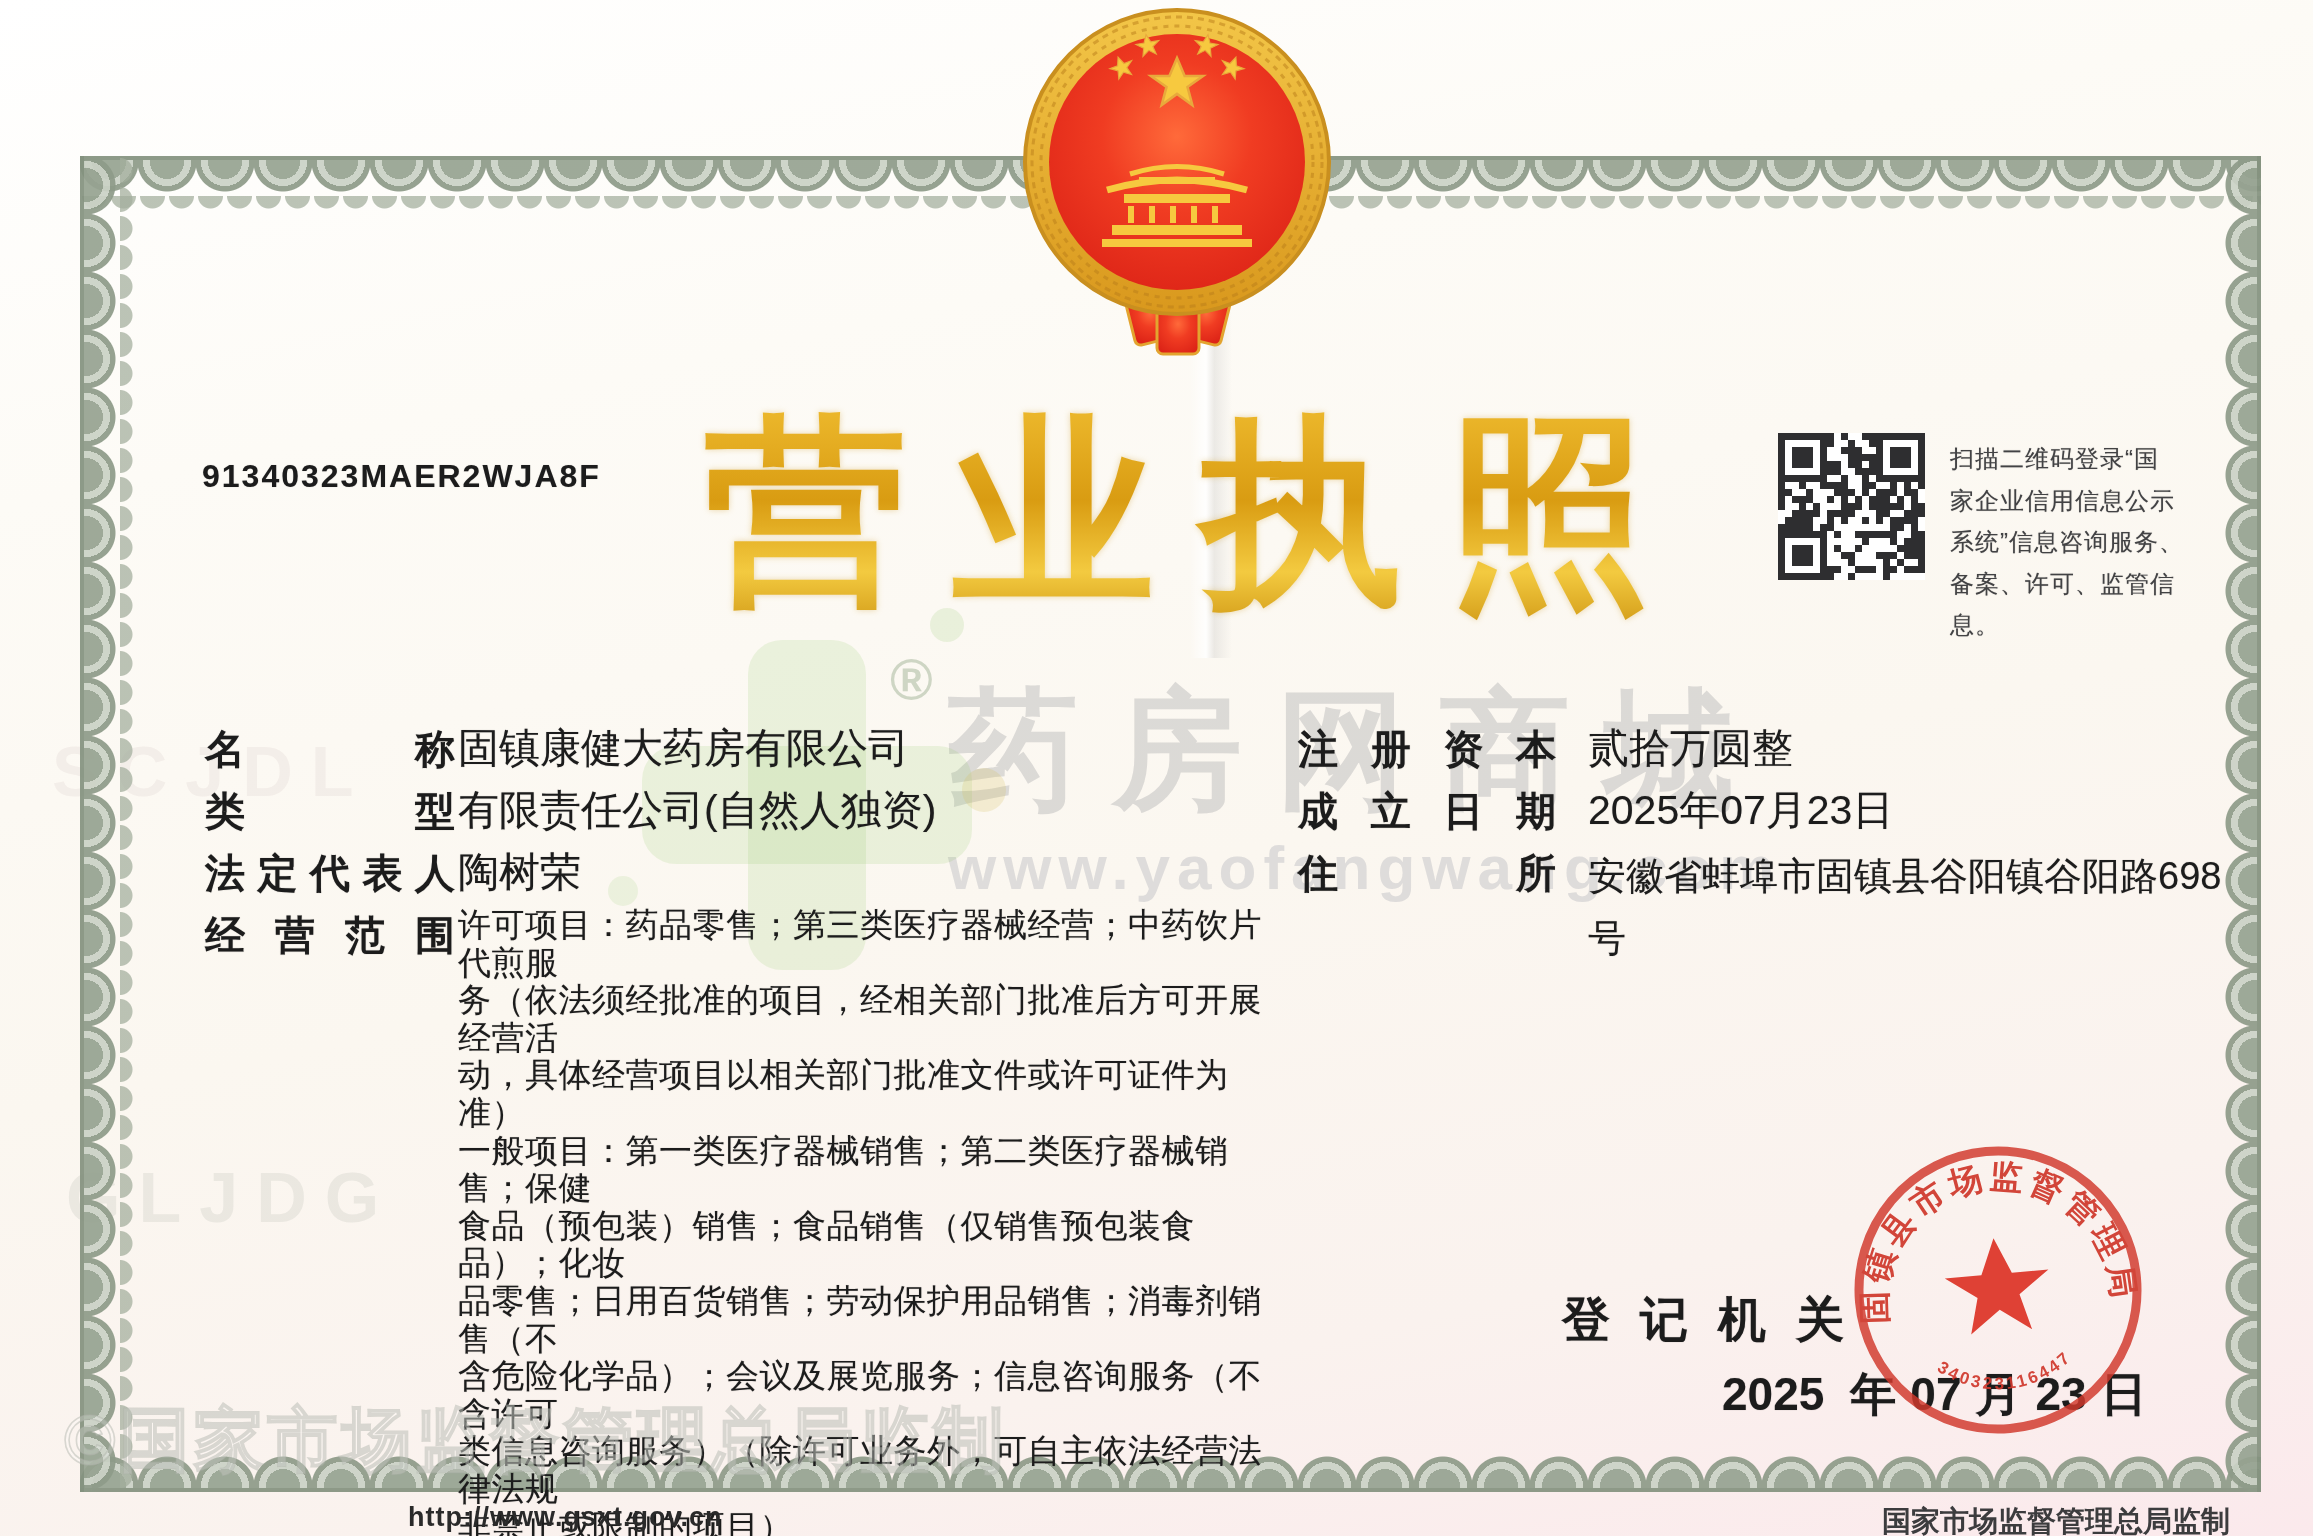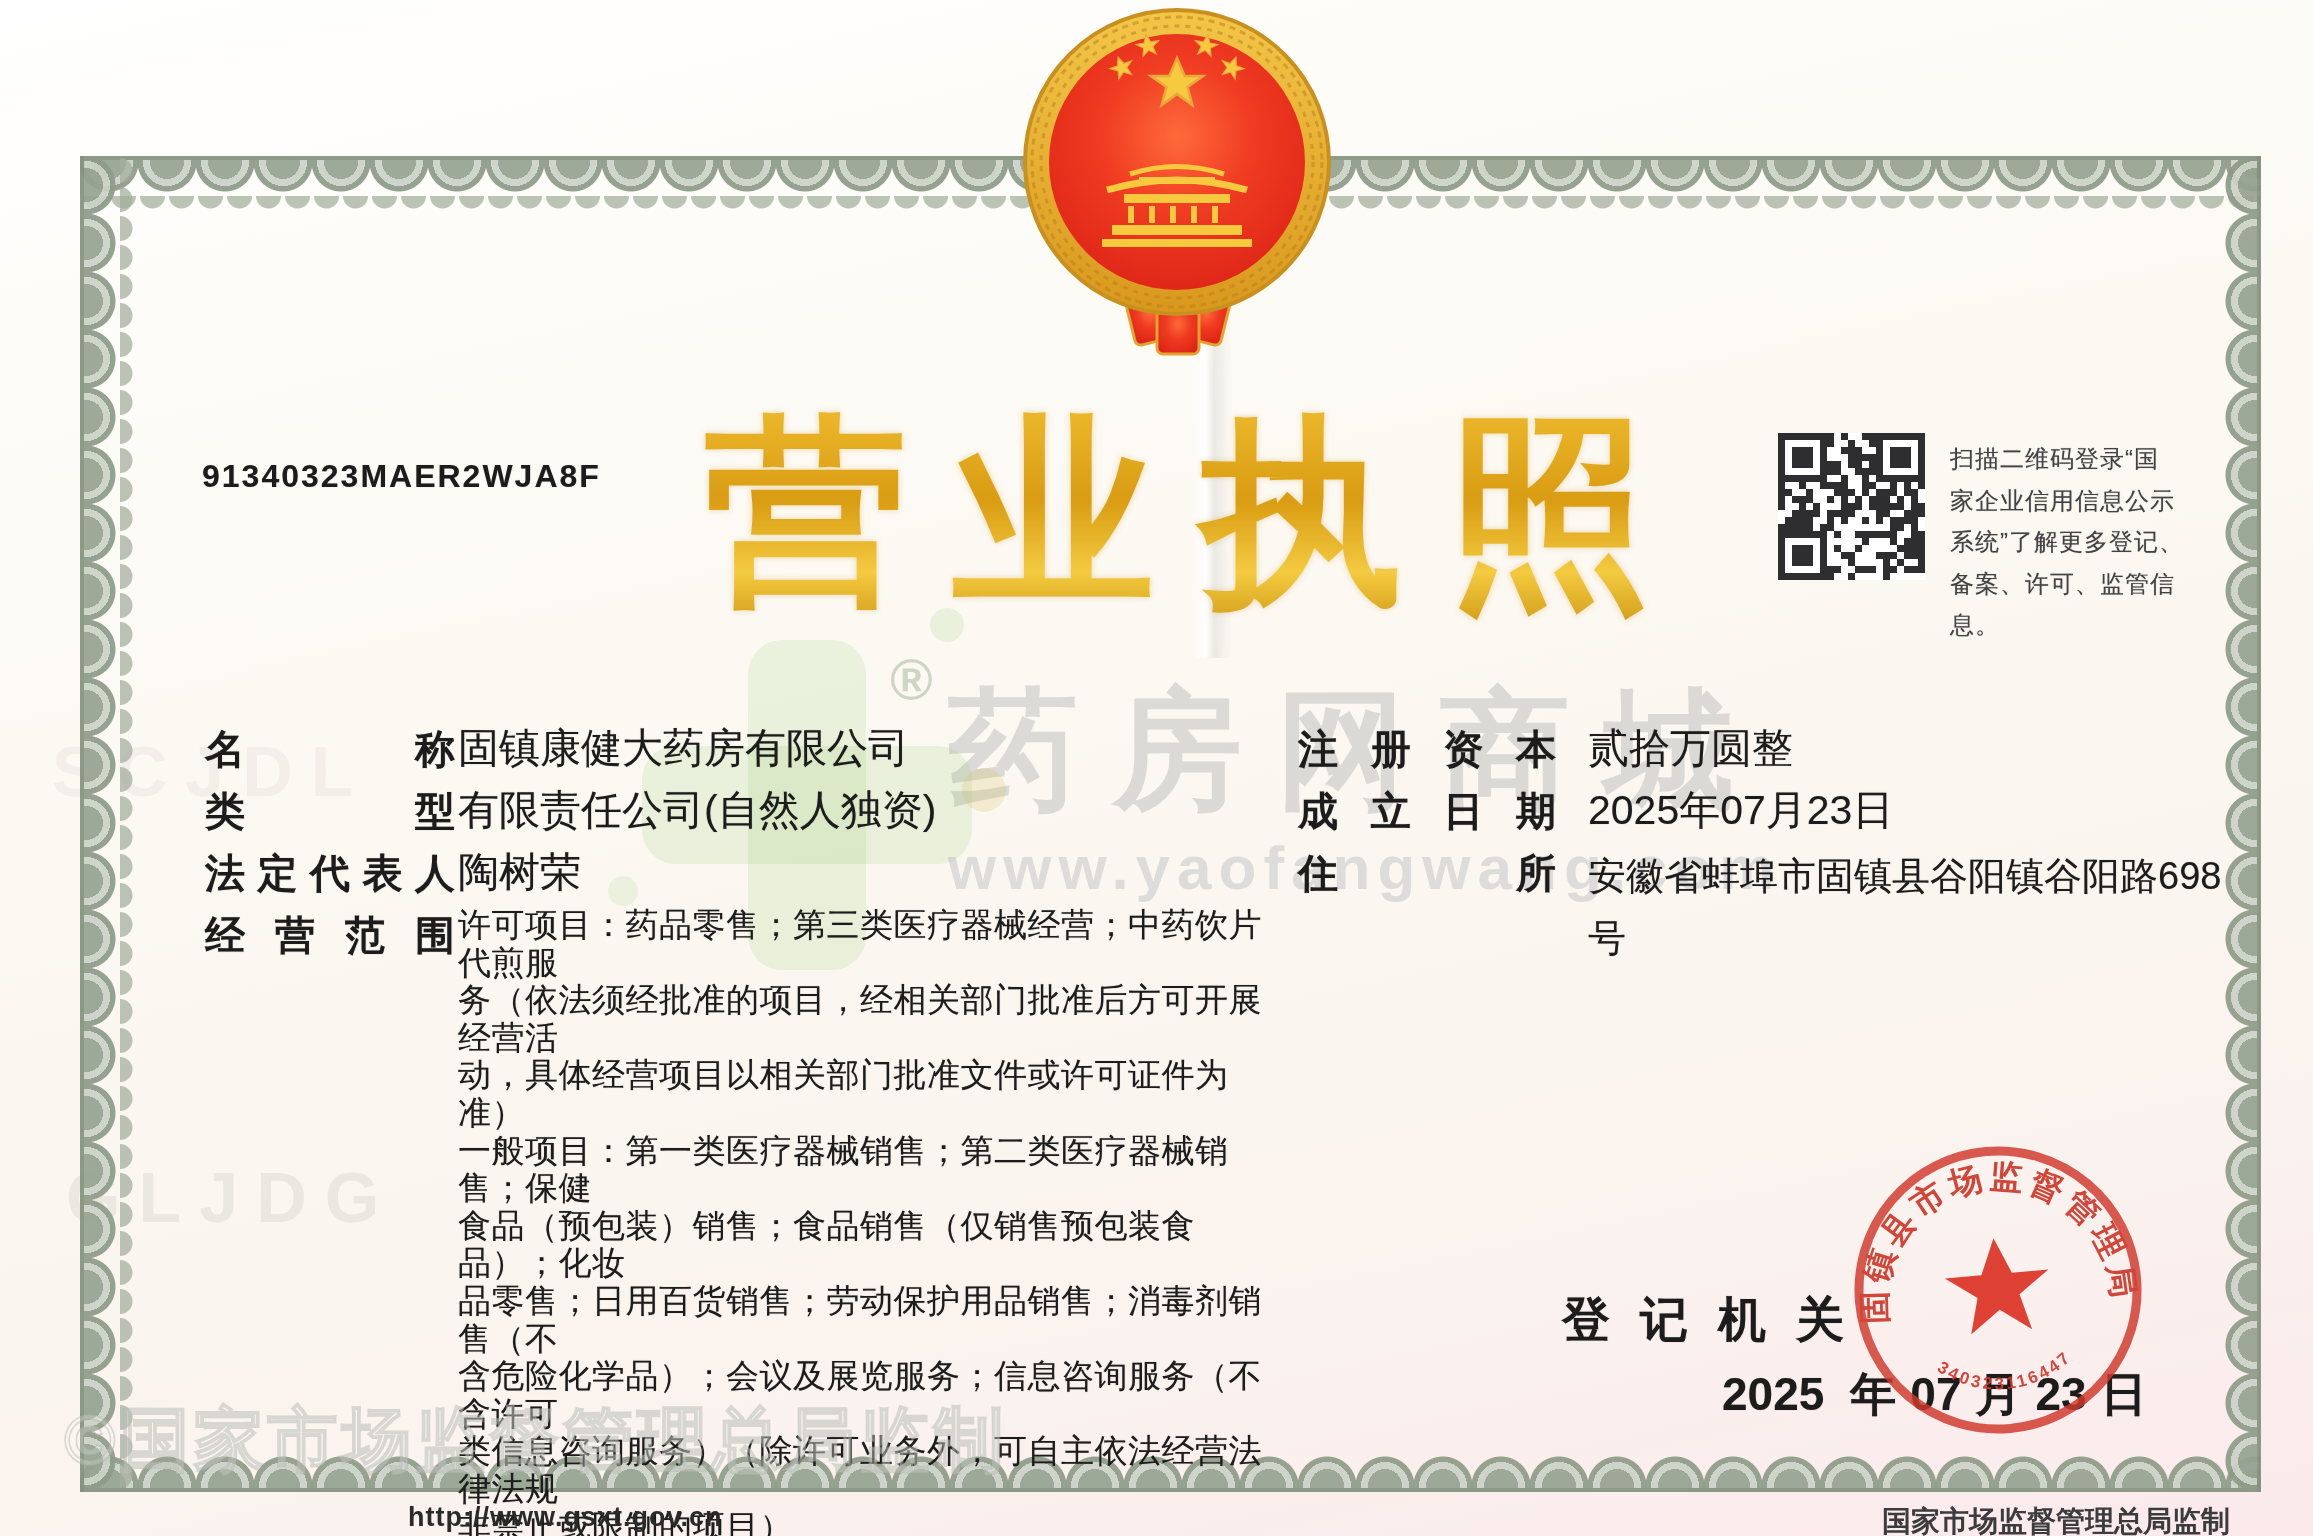--- a/index.html
+++ b/index.html
@@ -426,21 +426,21 @@
       <i style="left: 21px; top: 140px;"></i>
       <i style="left: 28px; top: 140px;"></i>
       <i style="left: 35px; top: 140px;"></i>
       <i style="left: 42px; top: 140px;"></i>
       <i style="left: 49px; top: 140px;"></i>
       <i style="left: 70px; top: 140px;"></i>
       <i style="left: 105px; top: 140px;"></i>
     </div>
   <div class="qr-caption">扫描二维码登录“国
 家企业信用信息公示
-系统”了解更多登记、
+系统”信息咨询服务、
 备案、许可、监管信息。</div>
 
   <div class="wm-brand">药房网商城</div>
   <div class="wm-site">www.yaofangwang.com</div>
   <div class="wm-cross">
     <div class="bar-h"></div>
     <div class="bar-v"></div>
     <div class="dot d1"></div>
     <div class="dot d2"></div>
     <div class="dot d3"></div>

